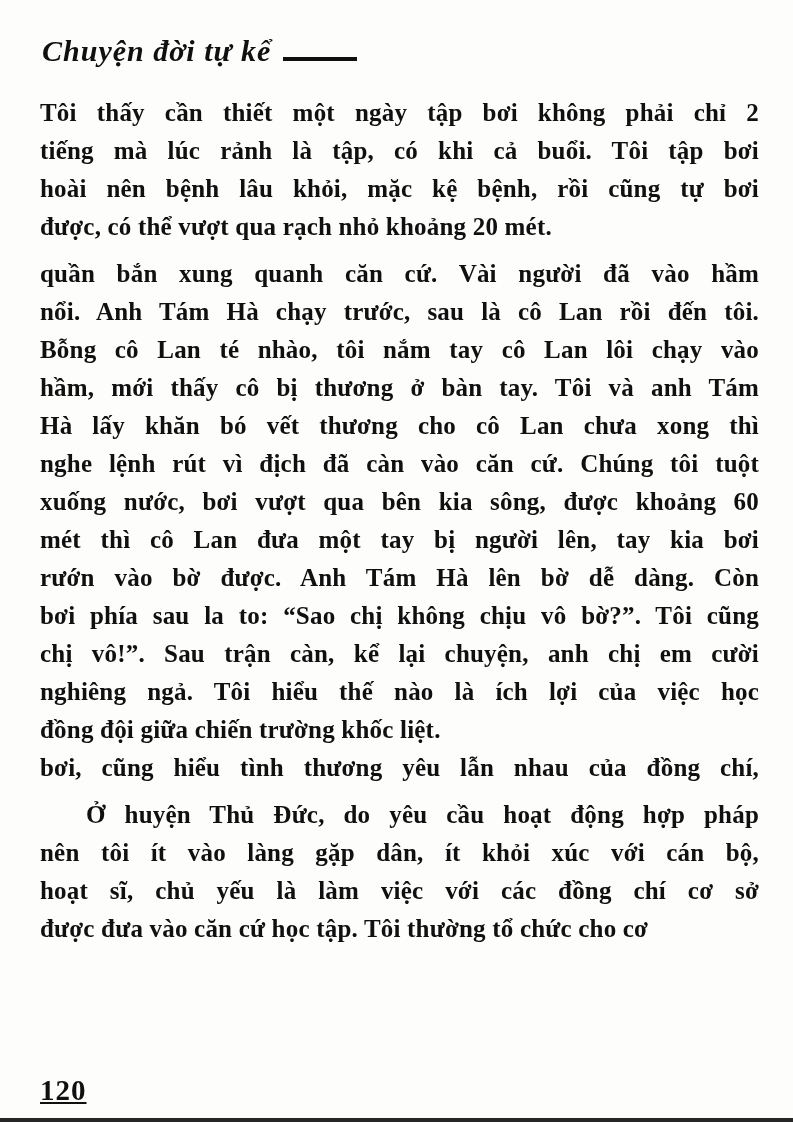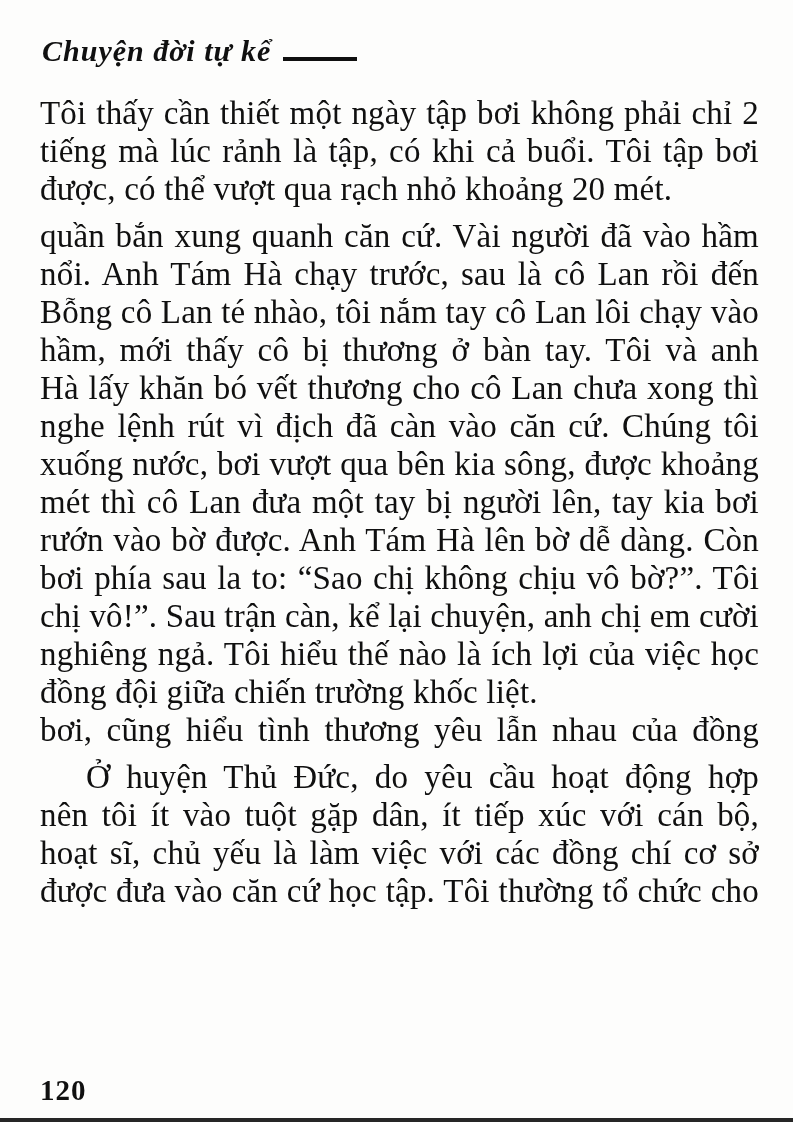--- a/index.html
+++ b/index.html
@@ -31,23 +31,23 @@
     width: 74px;
     height: 1px;
     border-bottom: 4px solid var(--ink, #101010);
     margin-left: 12px;
   }
   .body-text {
     position: absolute;
     top: 94px;
     left: 40px;
     width: 719px;
-    font-size: 33px;
+    font-size: 25px;
     line-height: 38px;
-    font-weight: 400;
+    font-weight: 700;
     letter-spacing: 0.2px;
   }
   .para {
     margin: 0 0 9px 0;
   }
   .line {
     height: 38px;
     overflow: hidden;
     text-align: justify;
     text-align-last: justify;
@@ -58,20 +58,21 @@
   .line.first {
     text-indent: 46px;
   }
   .page-number {
     position: absolute;
     left: 40px;
     top: 1074px;
     font-size: 29px;
     font-weight: 700;
     letter-spacing: 1px;
+    text-decoration: underline;
   }
   .scan-edge {
     position: absolute;
     left: 0;
     bottom: 0;
     width: 100%;
     height: 4px;
     background: #262626;
   }
 </style>
@@ -81,41 +82,42 @@
 <div class="page" style="--ink: #101010; --paper: #fdfdfc;">
 
   <div class="running-header">
     <span>Chuyện đời tự kể</span><span class="header-rule"></span>
   </div>
 
   <div class="body-text">
       <div class="para">
         <div class="line">Tôi thấy cần thiết một ngày tập bơi không phải chỉ 2</div>
         <div class="line">tiếng mà lúc rảnh là tập, có khi cả buổi. Tôi tập bơi</div>
+        <div class="line">hoài nên bệnh lâu khỏi, mặc kệ bệnh, rồi cũng tự bơi</div>
         <div class="line last">được, có thể vượt qua rạch nhỏ khoảng 20 mét.</div>
       </div>
       <div class="para">
         <div class="line">quần bắn xung quanh căn cứ. Vài người đã vào hầm</div>
         <div class="line">nổi. Anh Tám Hà chạy trước, sau là cô Lan rồi đến tôi.</div>
         <div class="line">Bỗng cô Lan té nhào, tôi nắm tay cô Lan lôi chạy vào</div>
         <div class="line">hầm, mới thấy cô bị thương ở bàn tay. Tôi và anh Tám</div>
         <div class="line">Hà lấy khăn bó vết thương cho cô Lan chưa xong thì</div>
         <div class="line">nghe lệnh rút vì địch đã càn vào căn cứ. Chúng tôi tuột</div>
         <div class="line">xuống nước, bơi vượt qua bên kia sông, được khoảng 60</div>
         <div class="line">mét thì cô Lan đưa một tay bị người lên, tay kia bơi</div>
         <div class="line">rướn vào bờ được. Anh Tám Hà lên bờ dễ dàng. Còn</div>
         <div class="line">bơi phía sau la to: “Sao chị không chịu vô bờ?”. Tôi cũng</div>
         <div class="line">chị vô!”. Sau trận càn, kể lại chuyện, anh chị em cười</div>
         <div class="line">nghiêng ngả. Tôi hiểu thế nào là ích lợi của việc học</div>
         <div class="line last">đồng đội giữa chiến trường khốc liệt.</div>
         <div class="line">bơi, cũng hiểu tình thương yêu lẫn nhau của đồng chí,</div>
       </div>
       <div class="para">
         <div class="line first">Ở huyện Thủ Đức, do yêu cầu hoạt động hợp pháp</div>
-        <div class="line">nên tôi ít vào tuột gặp dân, ít tiếp xúc với cán bộ,</div>
+        <div class="line">nên tôi ít vào làng gặp dân, ít khỏi xúc với cán bộ,</div>
         <div class="line">hoạt sĩ, chủ yếu là làm việc với các đồng chí cơ sở</div>
         <div class="line last">được đưa vào căn cứ học tập. Tôi thường tổ chức cho cơ</div>
       </div>
     </div>
 
   <div class="page-number">120</div>
 
   <div class="scan-edge"></div>
 
 </div>

